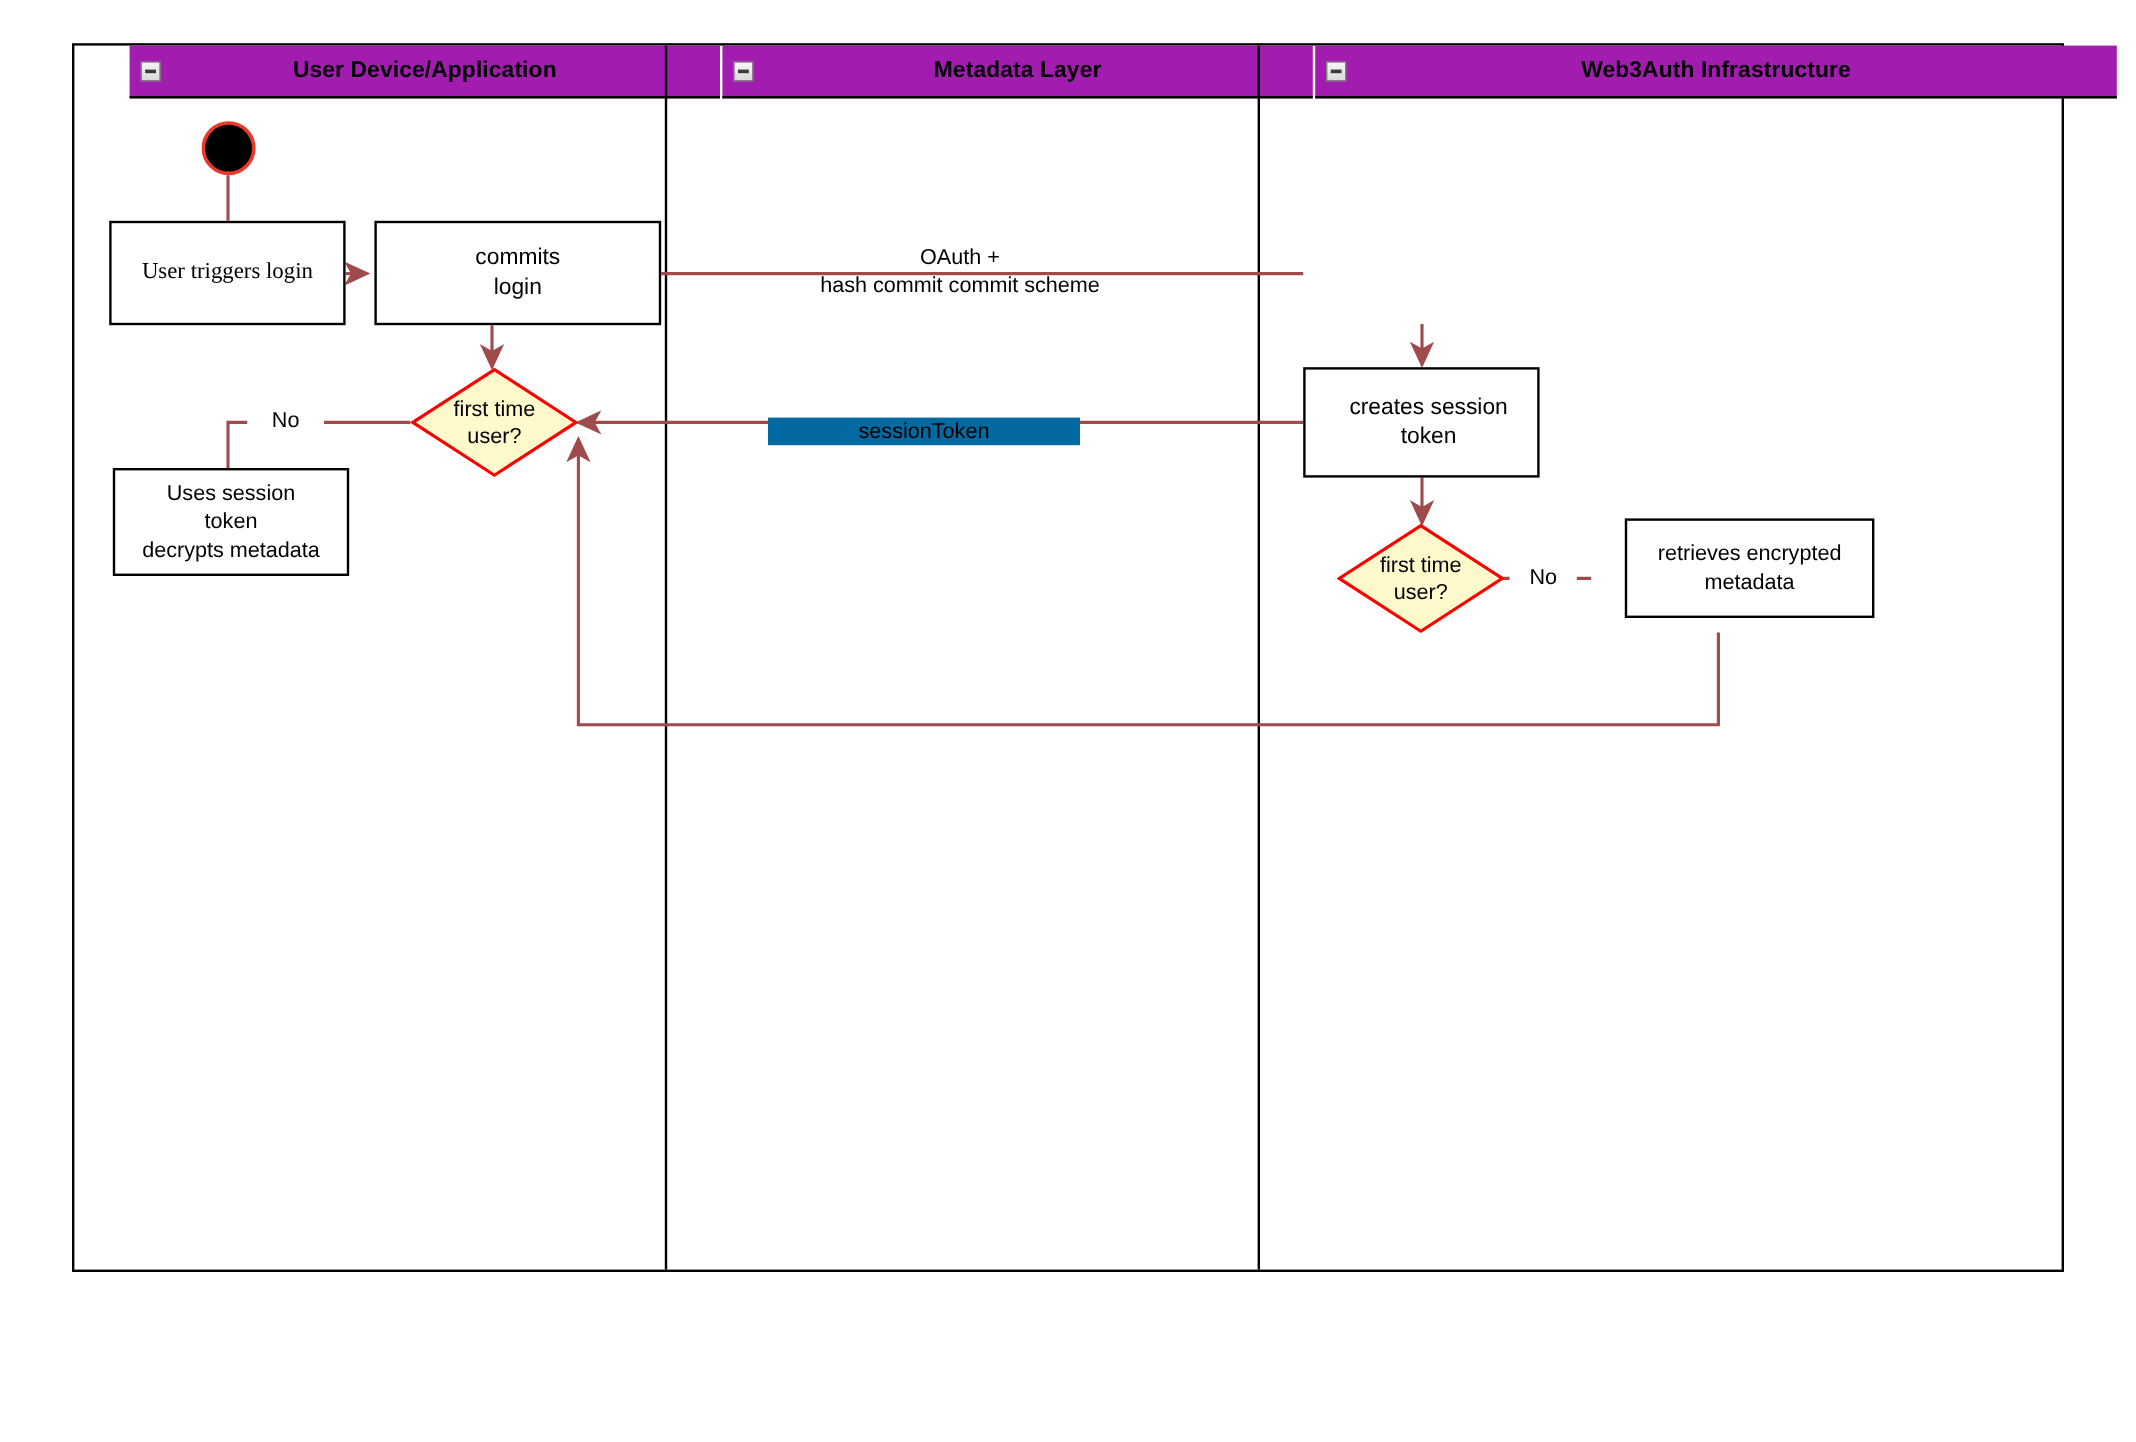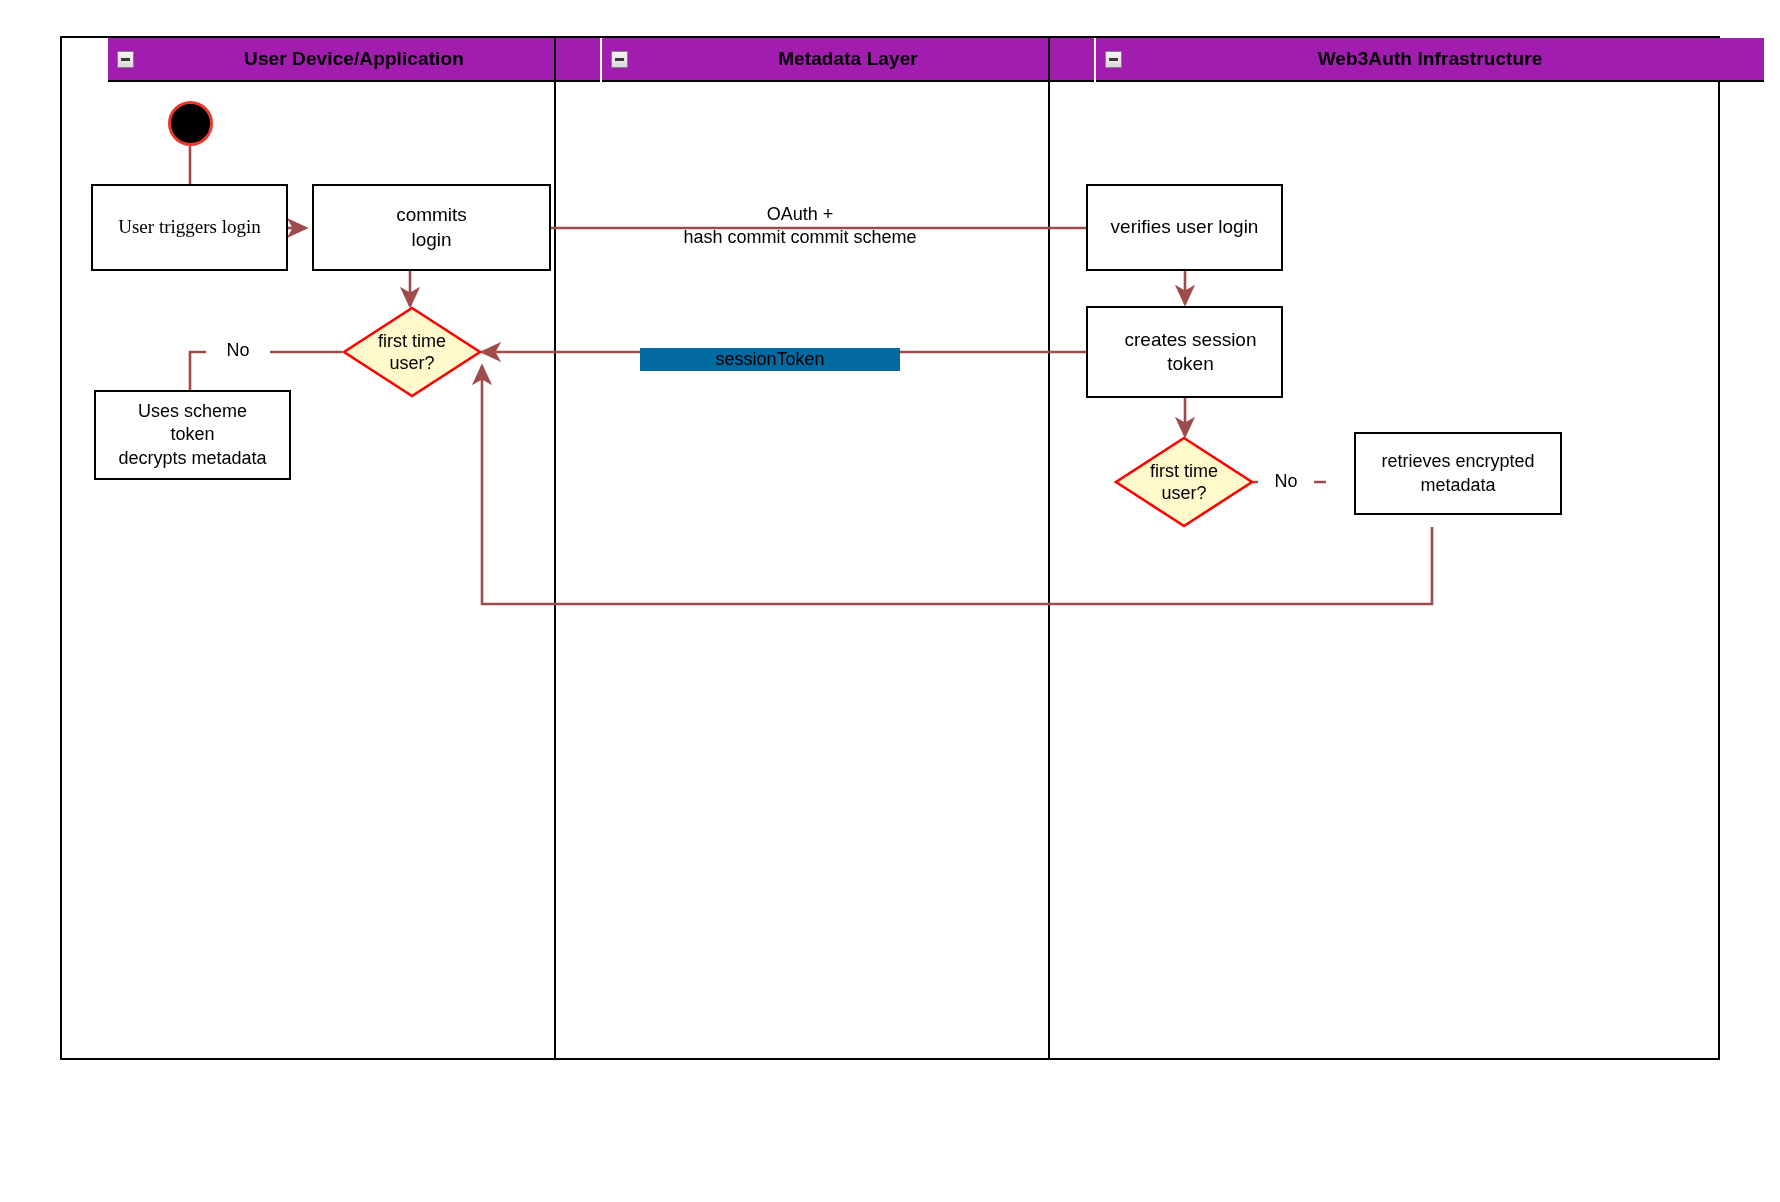--- a/index.html
+++ b/index.html
@@ -124,28 +124,25 @@
 
   <div class="diamond" style="left:342px;top:306px;width:140px;height:92px;">
     <svg width="140" height="92" viewBox="0 0 140 92" xmlns="http://www.w3.org/2000/svg">
       <polygon points="70,2 138,46 70,90 2,46" fill="#fff9cc" stroke="#ff0000" stroke-width="2.6"></polygon>
     </svg>
     <span class="dlabel" style="white-space:pre-line;">first time
 user?</span>
   </div>
 
   <div class="node act" style="left:94px;top:390px;width:197px;height:90px;white-space:pre-line;font-size:18px;">
-    <span>Uses scheme
+    <span>Uses session
 token
 decrypts metadata</span>
   </div>
 
-  <div class="node act" style="left:1086px;top:184px;width:197px;height:87px;">
-    <span>verifies user login</span>
-  </div>
 
   <div class="node act" style="left:1086px;top:306px;width:197px;height:92px;white-space:pre-line;padding-left:12px;">
     <span>creates session
 token</span>
   </div>
 
   <div class="diamond" style="left:1114px;top:436px;width:140px;height:92px;">
     <svg width="140" height="92" viewBox="0 0 140 92" xmlns="http://www.w3.org/2000/svg">
       <polygon points="70,2 138,46 70,90 2,46" fill="#fff9cc" stroke="#ff0000" stroke-width="2.6"></polygon>
     </svg>

